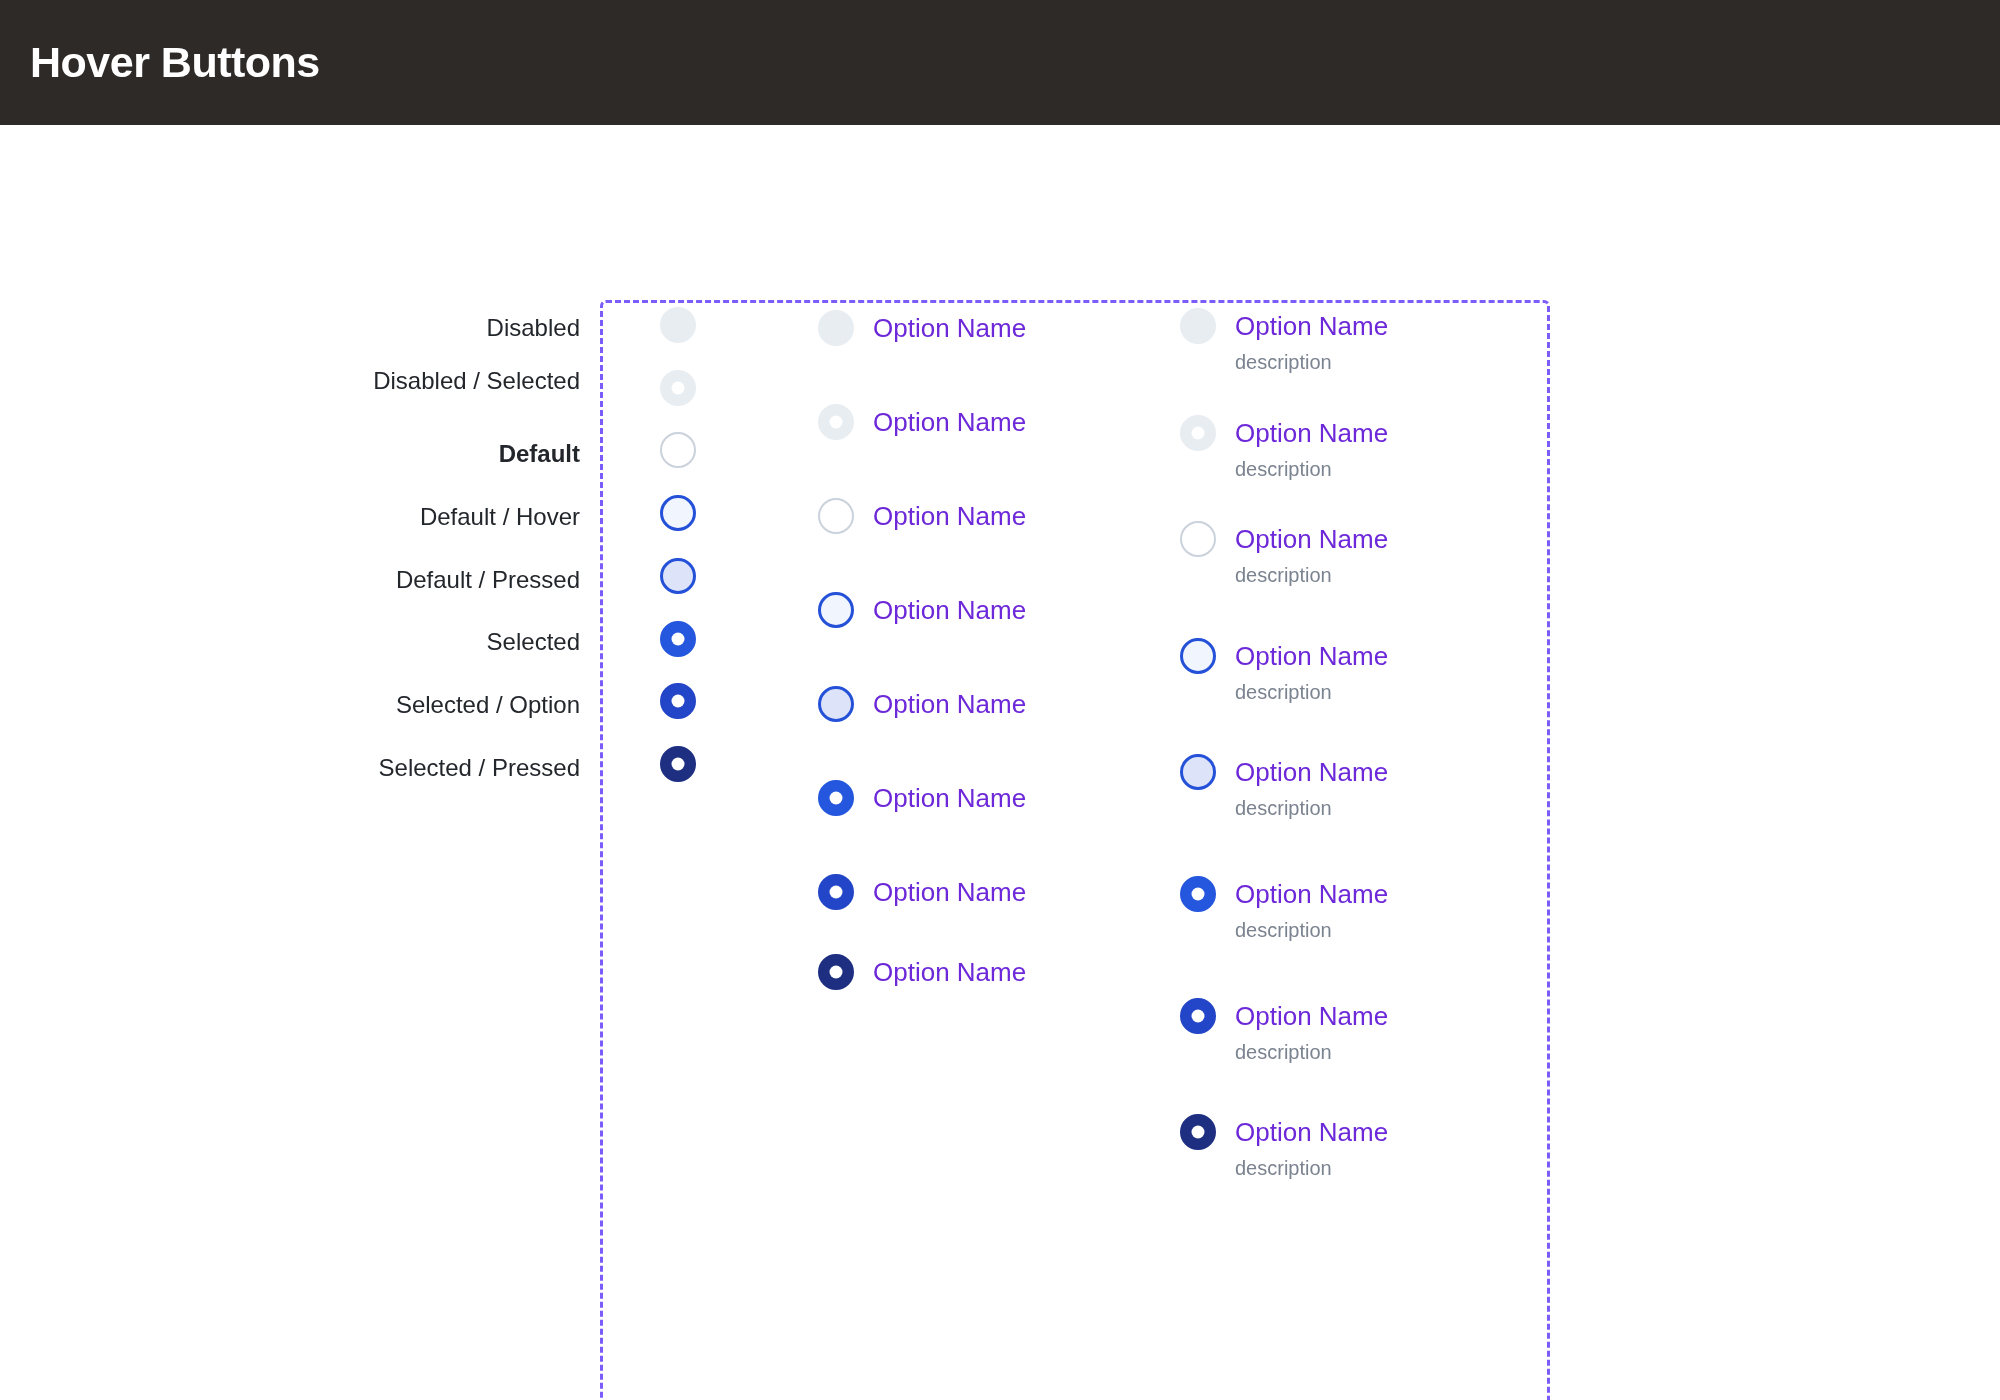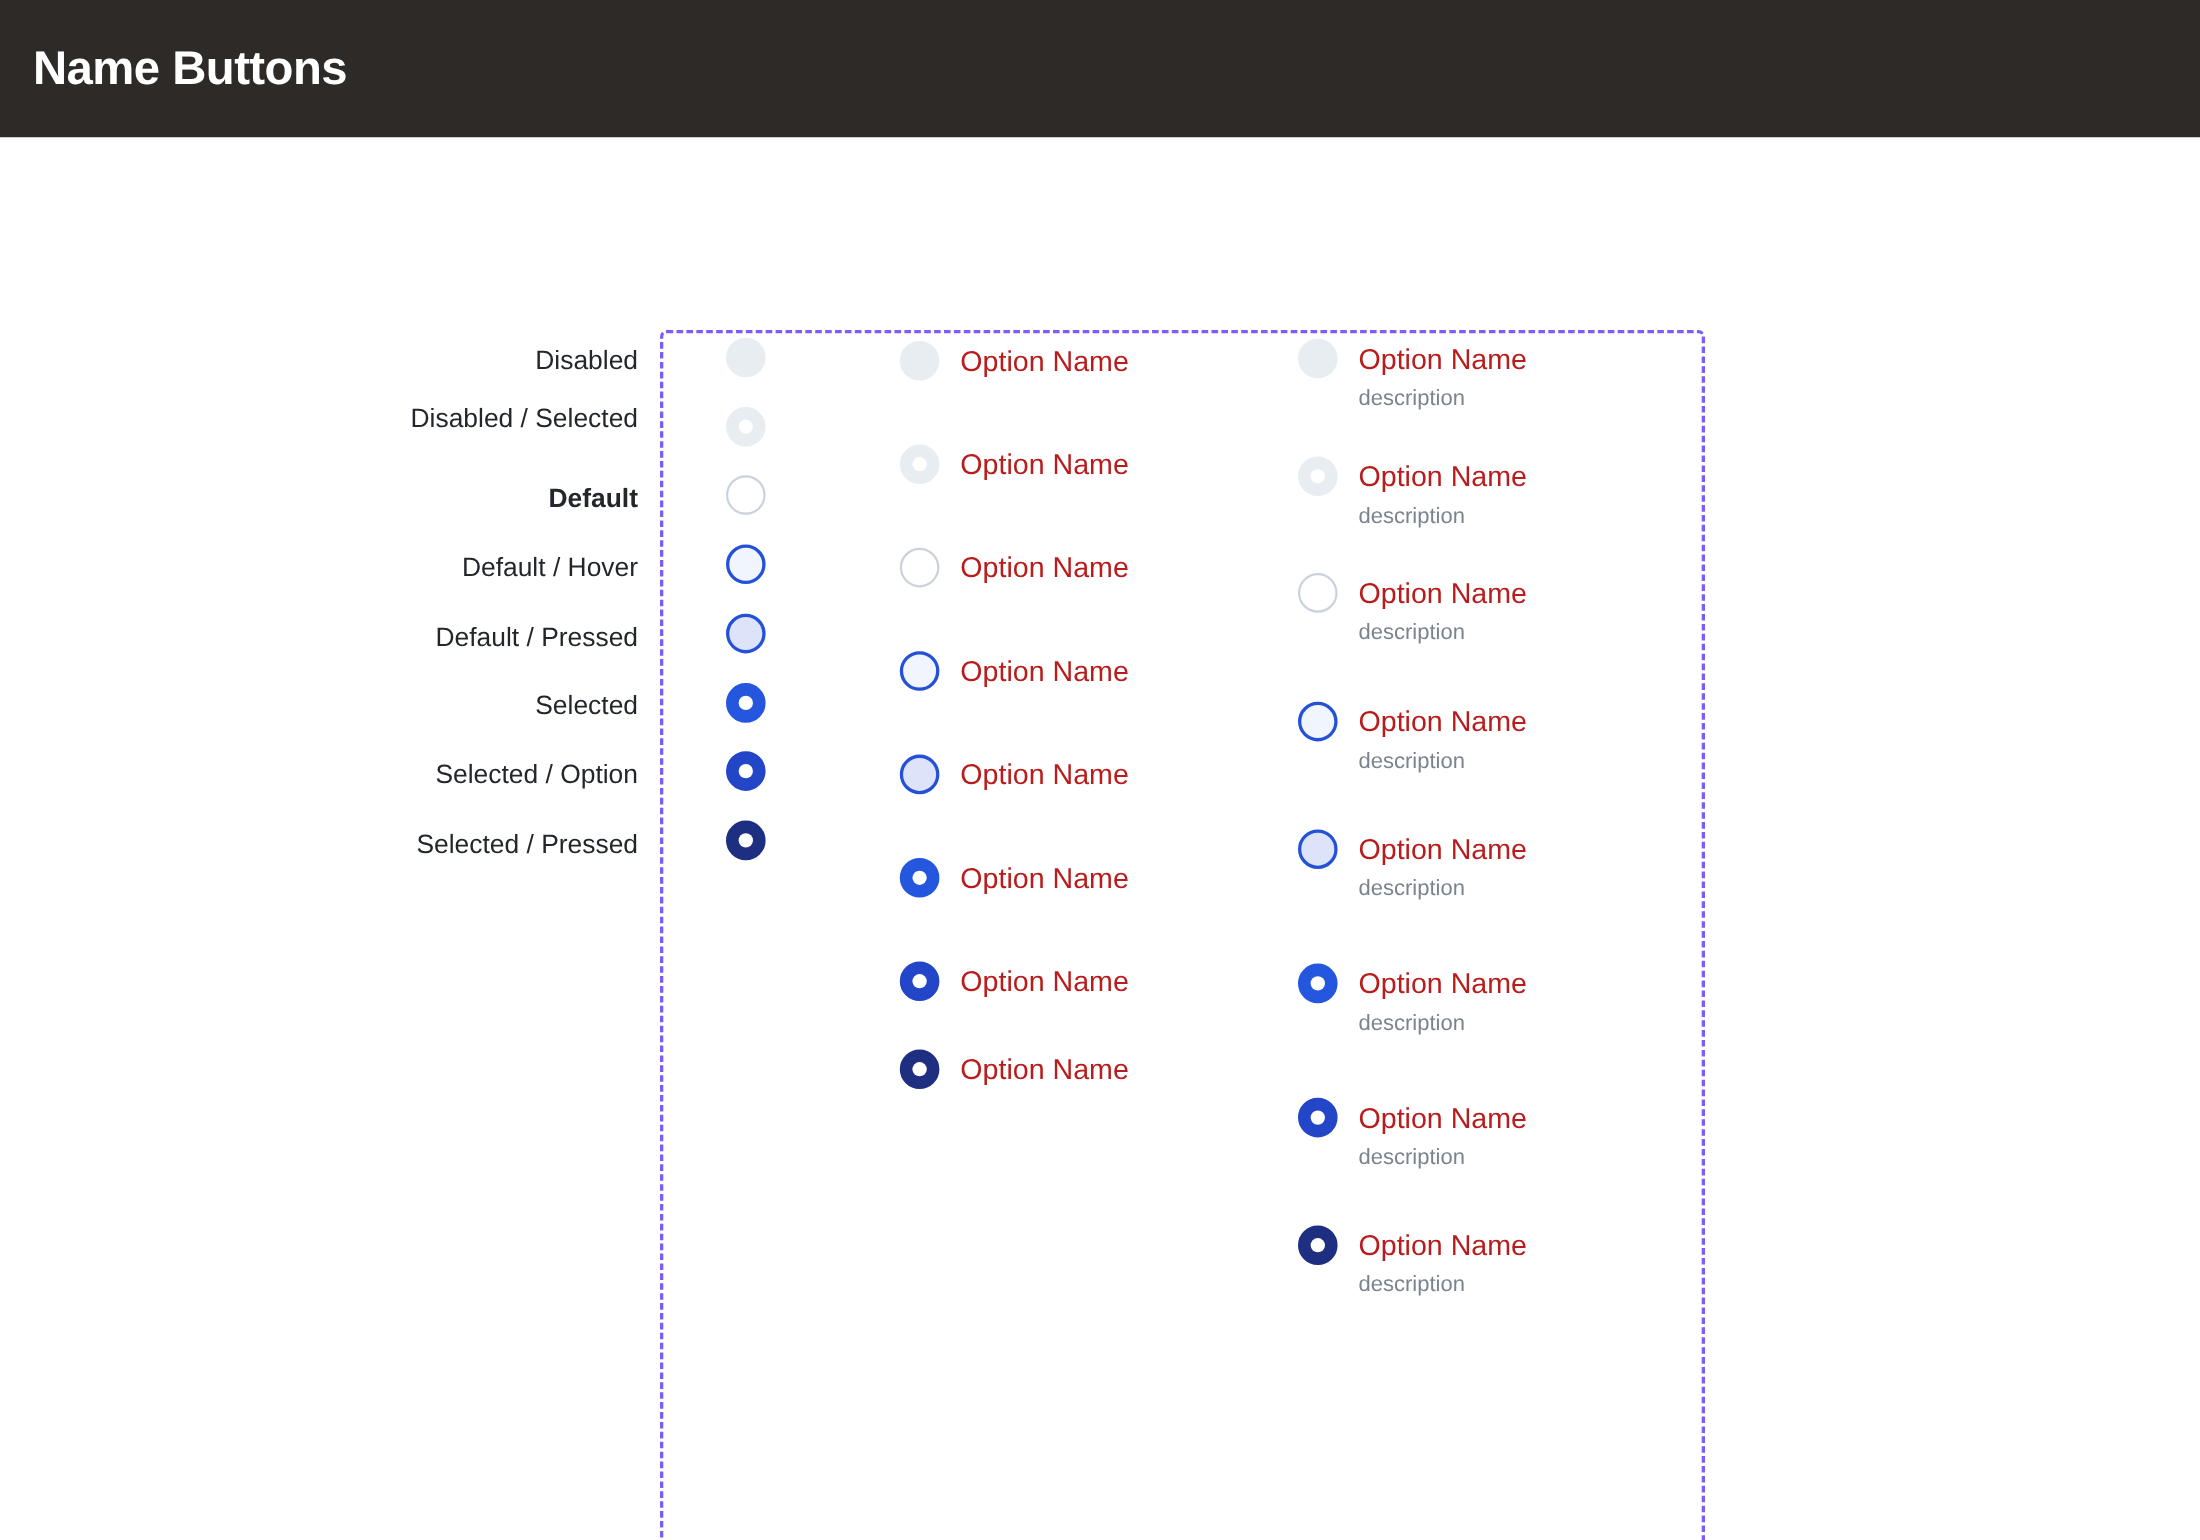--- a/index.html
+++ b/index.html
@@ -126,35 +126,35 @@
   .radio.is-selected-pressed .dot { display: block; }
 
   
   .option-text-wrap {
     margin-left: 19px;
     display: flex;
     flex-direction: column;
   }
   .option-name {
     font-size: 26px;
-    color: #b91c1c;
+    color: #6d28d9;
     line-height: 36px;
   }
   .option-description {
     font-size: 20px;
     color: #7A838F;
     line-height: 1;
     margin-top: 8px;
   }
 </style>
 </head>
 <body>
 
 <div id="app-header">
-  <div id="page-title">Name Buttons</div>
+  <div id="page-title">Hover Buttons</div>
 </div>
 
 <div id="stage">
 
   <div id="state-label-column">
       <div class="state-label" style="top: 203px;">Disabled</div>
       <div class="state-label" style="top: 256px;">Disabled / Selected</div>
       <div class="state-label" style="top: 329px; font-weight: bold;">Default</div>
       <div class="state-label" style="top: 392px;">Default / Hover</div>
       <div class="state-label" style="top: 455px;">Default / Pressed</div>

